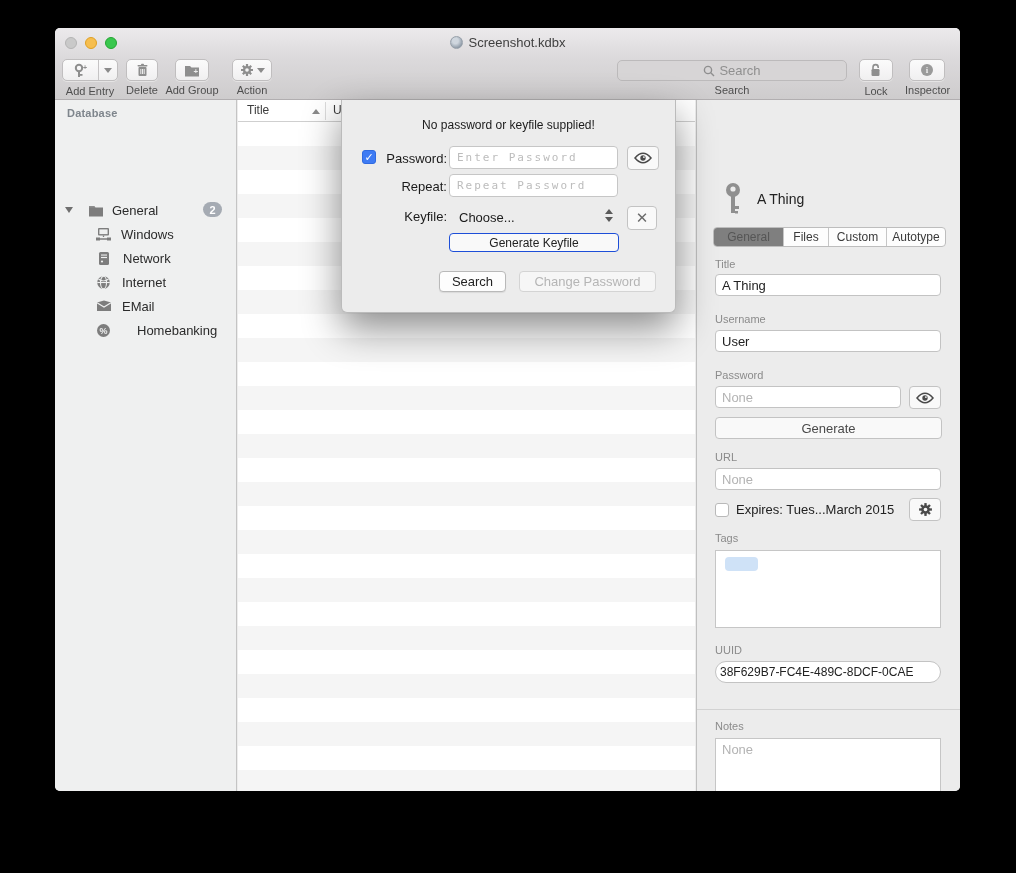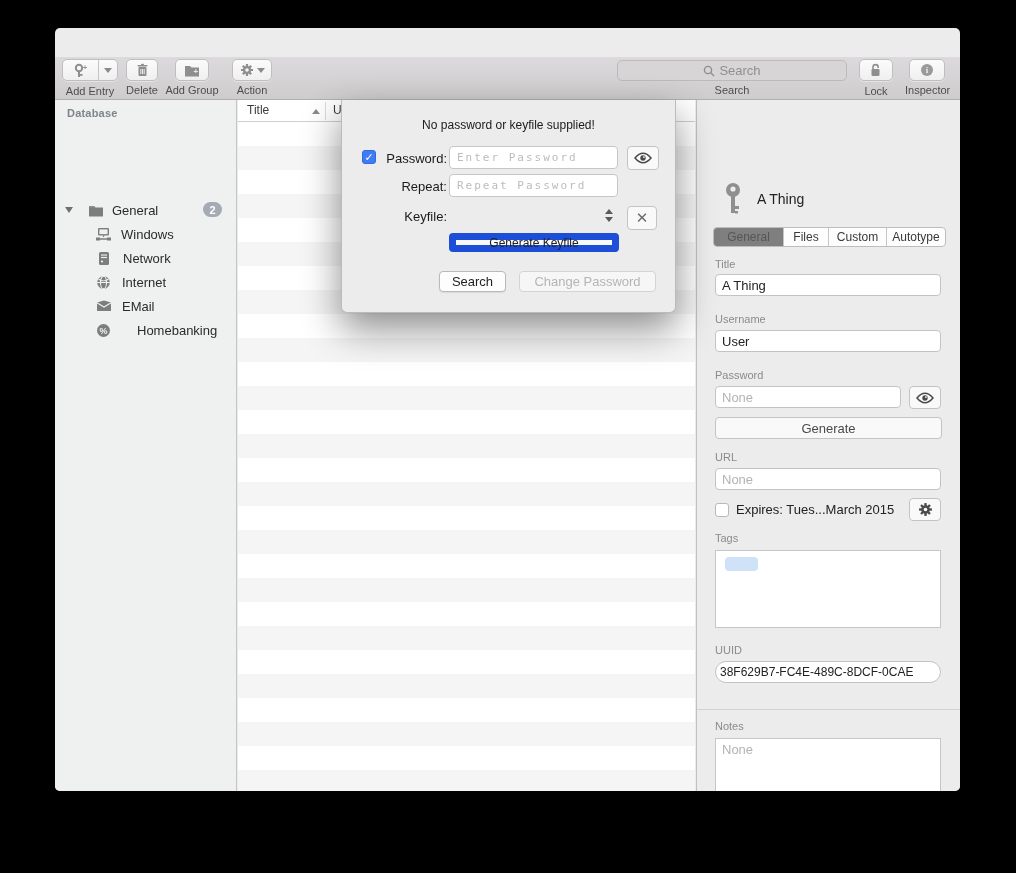--- a/index.html
+++ b/index.html
@@ -134,38 +134,47 @@
   #dlg-x-btn { font-size:15px; color:#6b6b6b; width:30px; }
   #keyfile-popup { position:absolute; left:107px; top:106px; width:170px; height:22px;
                    display:flex; align-items:center; font-size:13px; color:#1a1a1a; }
   #stepper { position:absolute; left:263px; top:109px; display:flex; flex-direction:column;
              gap:3px; }
   #stepper i { width:0; height:0; border-left:4px solid transparent;
                border-right:4px solid transparent; display:block; }
   #stepper .up   { border-bottom:5px solid #5a5a5a; }
   #stepper .down { border-top:5px solid #5a5a5a; }
   #generate-keyfile-btn { position:absolute; left:107px; top:133px; width:170px; height:19px;
-                          background:#f9f9f9; border:7px solid #1d4ed8; border-radius:4px;
+                          background:#f9f9f9; border:1px solid #1d4ed8; border-radius:4px;
                           font-size:12px; color:#222; display:flex; align-items:center;
                           justify-content:center; }
   .dlg-btn { position:absolute; top:171px; height:21px; border-radius:4px; font-size:13px;
              display:flex; align-items:center; justify-content:center;
              background:#fdfdfd; border:1px solid #b9b9b9; color:#222;
              box-shadow:0 1px 1px rgba(0,0,0,.08); }
   #cancel-btn { left:97px; width:67px; }
   #change-password-btn { left:177px; width:137px; color:#b5b5b5; border-color:#d4d4d4;
                          background:#f6f6f6; box-shadow:none; }
   svg { display:block; }
 </style>
 </head>
 <body>
 
 <div id="canvas">
 <div id="window">
 
+  <div id="titlebar">
+    <span id="tl-close" class="traffic"></span>
+    <span id="tl-min" class="traffic"></span>
+    <span id="tl-zoom" class="traffic"></span>
+    <div id="title-group">
+      <span id="proxy-icon"></span>
+      <span id="window-title">Screenshot.kdbx</span>
+    </div>
+  </div>
 
   <div id="toolbar">
     <div class="tb-group" style="left:7px; width:56px;">
       <div class="tb-btn" style="width:56px;">
         <span style="flex:1; display:flex; justify-content:center;">
           <svg width="16" height="15" viewBox="0 0 16 15">
                 <circle cx="6" cy="5" r="3.2" fill="none" stroke="#8e8e8e" stroke-width="2"></circle>
                 <rect x="5" y="8" width="2" height="6" fill="#8e8e8e"></rect>
                 <rect x="7" y="11" width="2.5" height="1.8" fill="#8e8e8e"></rect>
                 <text x="10" y="7" font-size="7" fill="#8e8e8e" font-weight="bold">+</text>
@@ -436,20 +445,23 @@
               <circle cx="9" cy="6" r="2.7" fill="#4a4a4a"></circle>
               <circle cx="9.9" cy="5.1" r="0.9" fill="#f9f9f9"></circle>
             </svg>
       </span>
     </div>
 
     <div class="dlg-label" style="left:5px; top:79px;">Repeat:</div>
     <input class="dlg-input" style="top: 74px;" placeholder="Repeat Password">
 
     <div class="dlg-label" style="left:5px; top:109px;">Keyfile:</div>
+    <div id="keyfile-popup">
+      <span style="margin-left:10px;">Choose...</span>
+    </div>
     <span id="stepper">
           <i class="up"></i>
           <i class="down"></i>
         </span>
     <div class="dlg-sq-btn" id="dlg-x-btn" style="top:106px;">
           <span>✕</span>
         </div>
 
     <div id="generate-keyfile-btn">Generate Keyfile</div>
 

